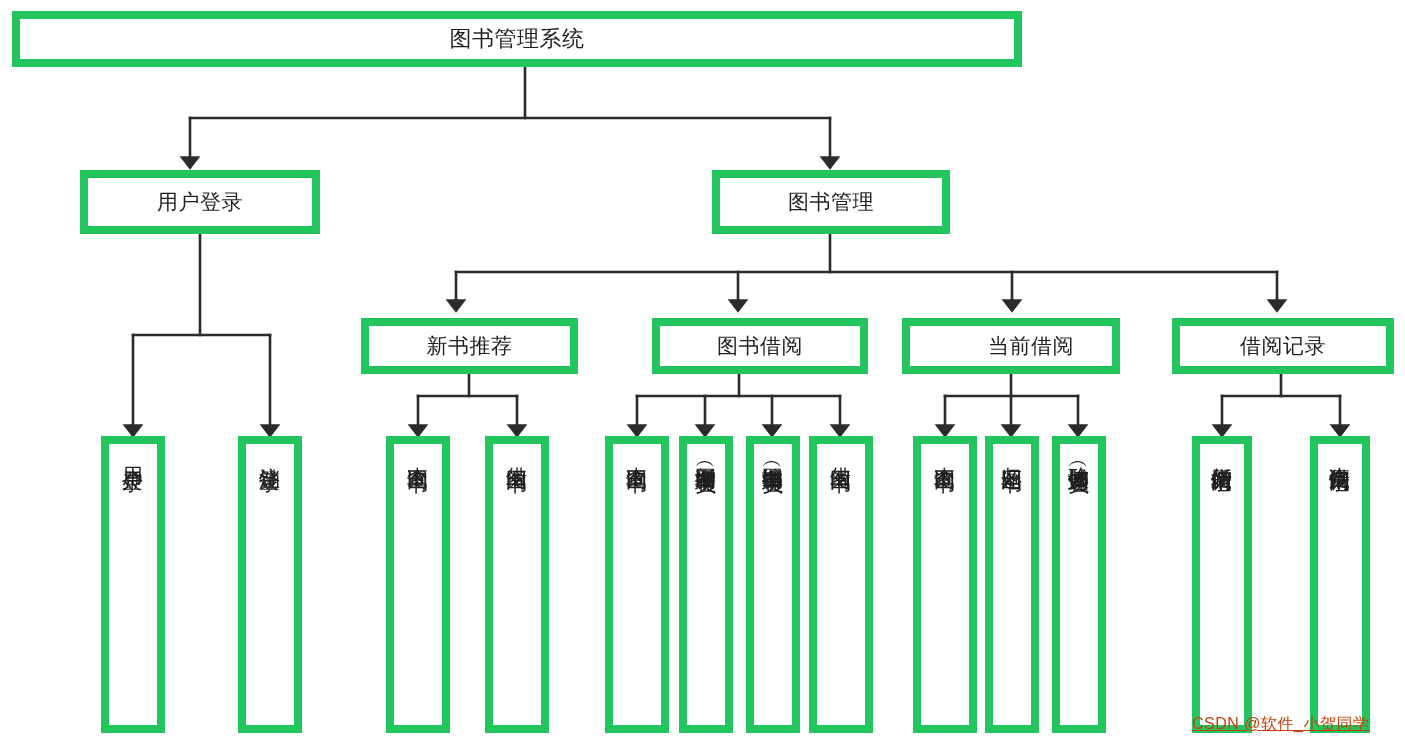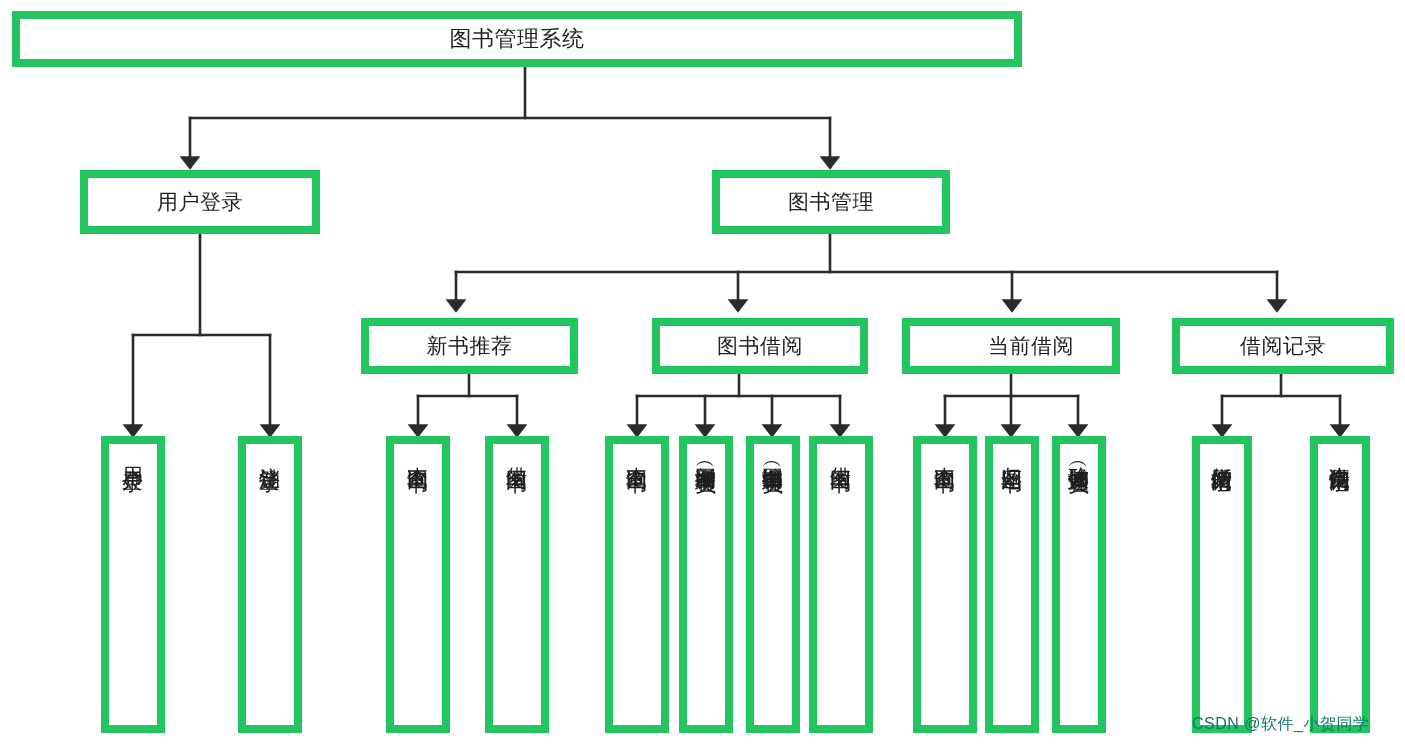--- a/index.html
+++ b/index.html
@@ -62,25 +62,26 @@
     font-size: 21px;
     line-height: 1.0;
     letter-spacing: 2px;
     margin: 0 auto;
   }
   .node.vertical.tall .node-label {
     letter-spacing: 1px;
   }
   .watermark {
     position: absolute;
-    color: #0f766e;
+    color: #c2410c;
     font-size: 16px;
     letter-spacing: 0.5px;
     white-space: nowrap;
     user-select: none;
+    text-decoration: underline;
   }
 </style>
 </head>
 <body>
 
 <div id="diagram-root">
 
   <svg id="connector-layer" viewBox="0 0 1405 747" width="1405" height="747" xmlns="http://www.w3.org/2000/svg">
     <defs>
       <marker id="arrowhead" markerWidth="10" markerHeight="10" refX="2.2" refY="4" orient="auto" markerUnits="strokeWidth">

